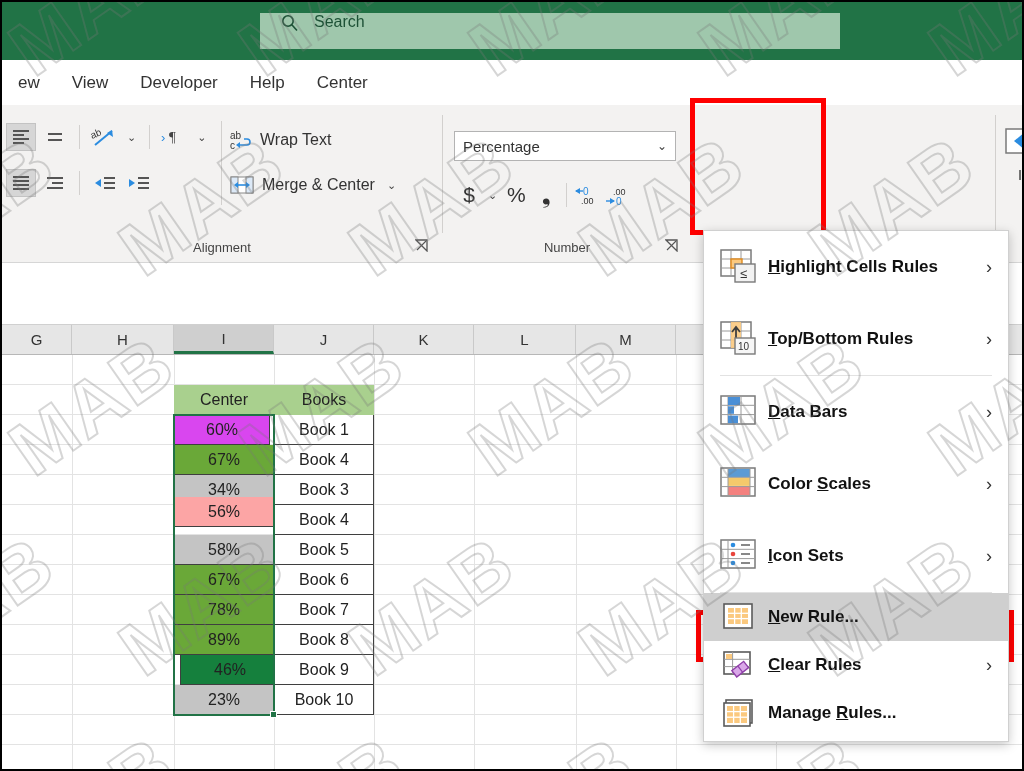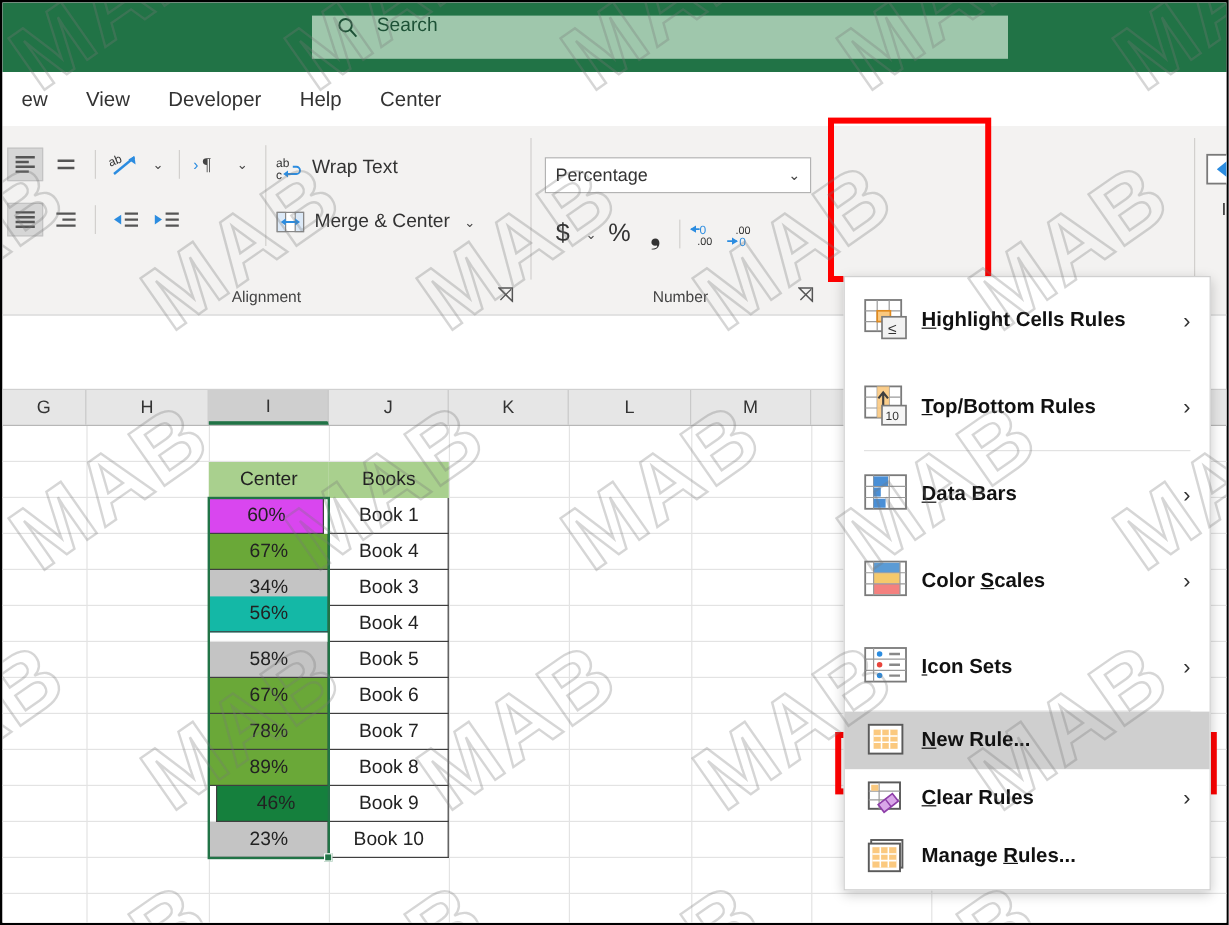--- a/index.html
+++ b/index.html
@@ -408,21 +408,21 @@
       </div>
     <div id="cells">
         <div class="cell hdr" style="left: 172px; top: 60px; width: 100px; height: 30px; background: rgb(169, 208, 142);">Center</div>
         <div class="cell hdr" style="left: 272px; top: 60px; width: 100px; height: 30px; background: rgb(169, 208, 142);">Books</div>
         <div class="cell datI" style="left: 172px; top: 90px; width: 96px; height: 30px; background: #d946ef;">60%</div>
         <div class="cell datJ" style="left: 272px; top: 90px; width: 100px; height: 30px; background: rgb(255, 255, 255);">Book 1</div>
         <div class="cell datI" style="left: 172px; top: 120px; width: 100px; height: 30px; background: rgb(106, 168, 56);">67%</div>
         <div class="cell datJ" style="left: 272px; top: 120px; width: 100px; height: 30px; background: rgb(255, 255, 255);">Book 4</div>
         <div class="cell datI" style="left: 172px; top: 150px; width: 100px; height: 30px; background: rgb(196, 196, 196);">34%</div>
         <div class="cell datJ" style="left: 272px; top: 150px; width: 100px; height: 30px; background: rgb(255, 255, 255);">Book 3</div>
-        <div class="cell datI" style="left: 172px; top: 172px; width: 100px; height: 30px; background: #14b8a6;">56%</div>
+        <div class="cell datI" style="left: 172px; top: 172px; width: 100px; height: 30px; background: #fca5a5;">56%</div>
         <div class="cell datJ" style="left: 272px; top: 180px; width: 100px; height: 30px; background: rgb(255, 255, 255); text-align: right;">Book 4</div>
         <div class="cell datI" style="left: 172px; top: 210px; width: 100px; height: 30px; background: rgb(196, 196, 196);">58%</div>
         <div class="cell datJ" style="left: 272px; top: 210px; width: 100px; height: 30px; background: rgb(255, 255, 255);">Book 5</div>
         <div class="cell datI" style="left: 172px; top: 240px; width: 100px; height: 30px; background: rgb(106, 168, 56);">67%</div>
         <div class="cell datJ" style="left: 272px; top: 240px; width: 100px; height: 30px; background: rgb(255, 255, 255);">Book 6</div>
         <div class="cell datI" style="left: 172px; top: 270px; width: 100px; height: 30px; background: rgb(106, 168, 56);">78%</div>
         <div class="cell datJ" style="left: 272px; top: 270px; width: 100px; height: 30px; background: rgb(255, 255, 255);">Book 7</div>
         <div class="cell datI" style="left: 172px; top: 300px; width: 100px; height: 30px; background: rgb(106, 168, 56);">89%</div>
         <div class="cell datJ" style="left: 272px; top: 300px; width: 100px; height: 30px; background: rgb(255, 255, 255);">Book 8</div>
         <div class="cell datI" style="left: 178px; top: 330px; width: 100px; height: 30px; background: #15803d;">46%</div>

